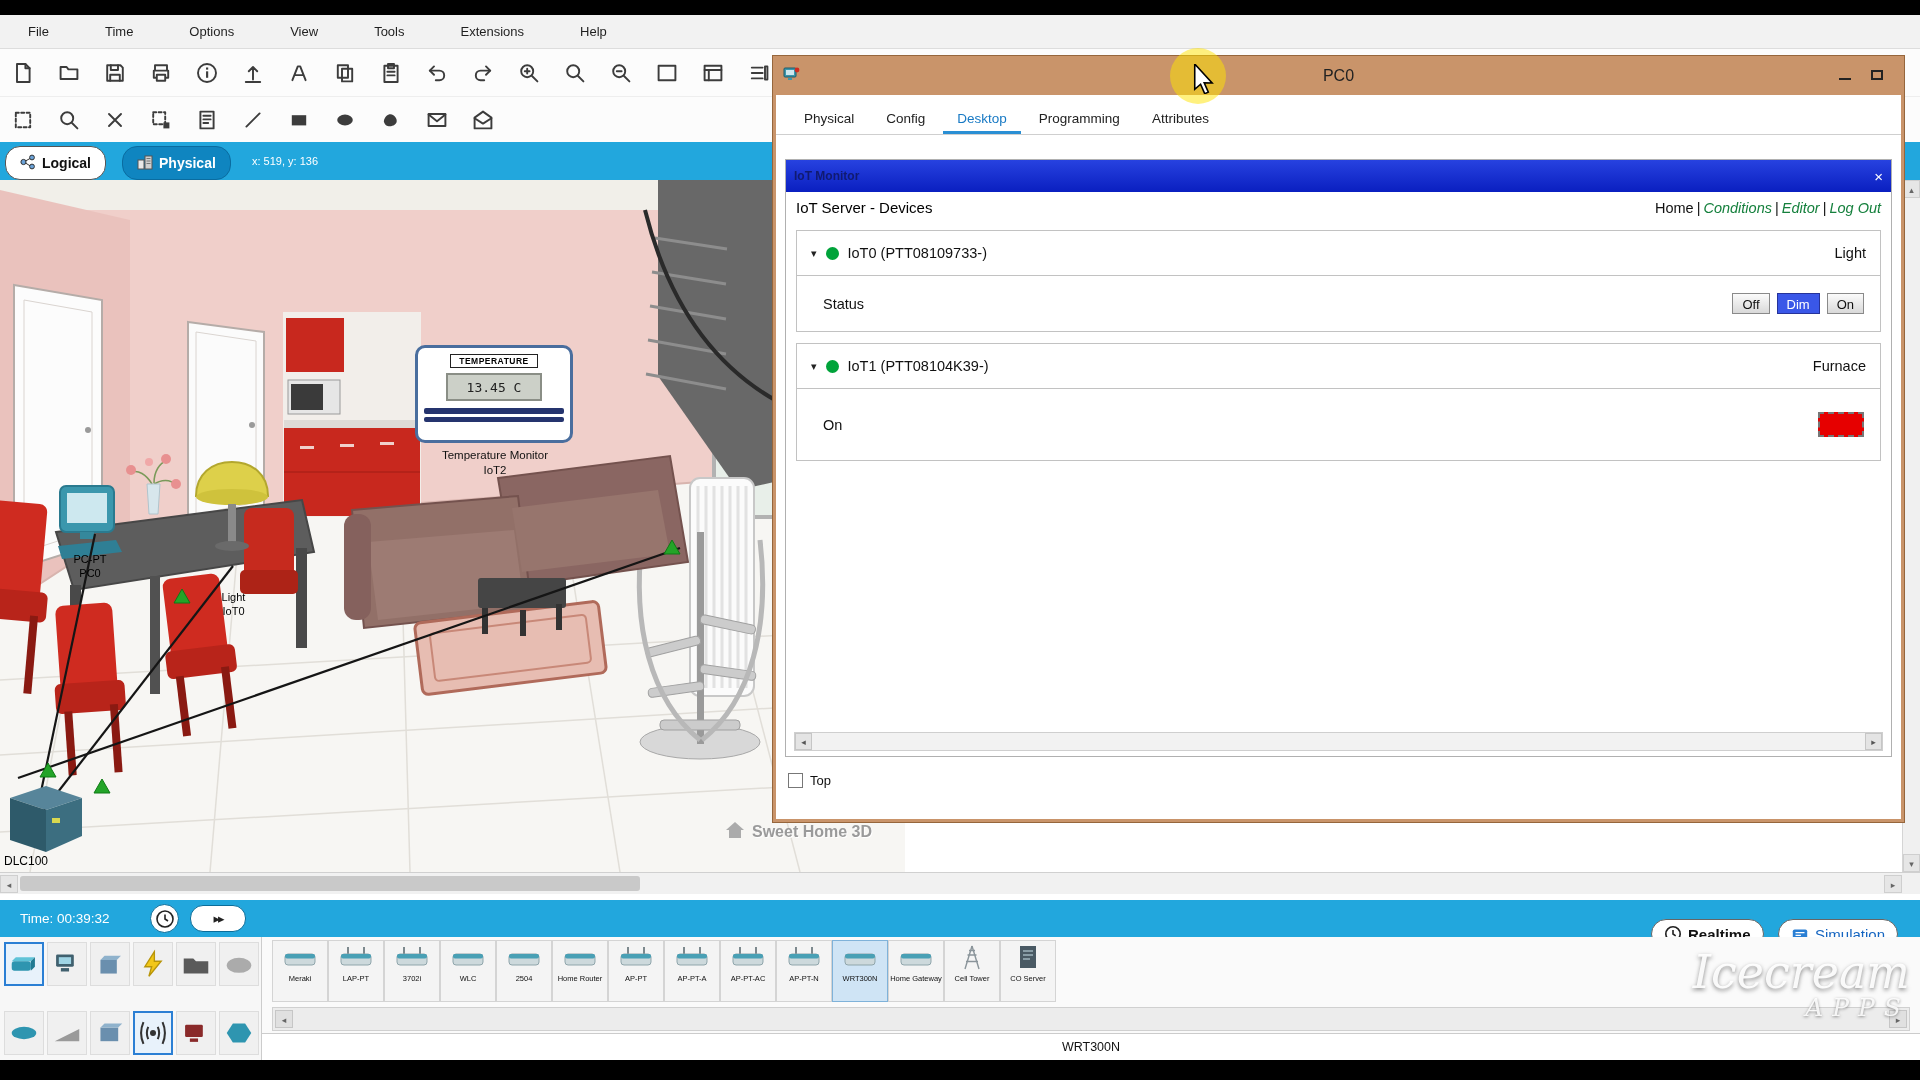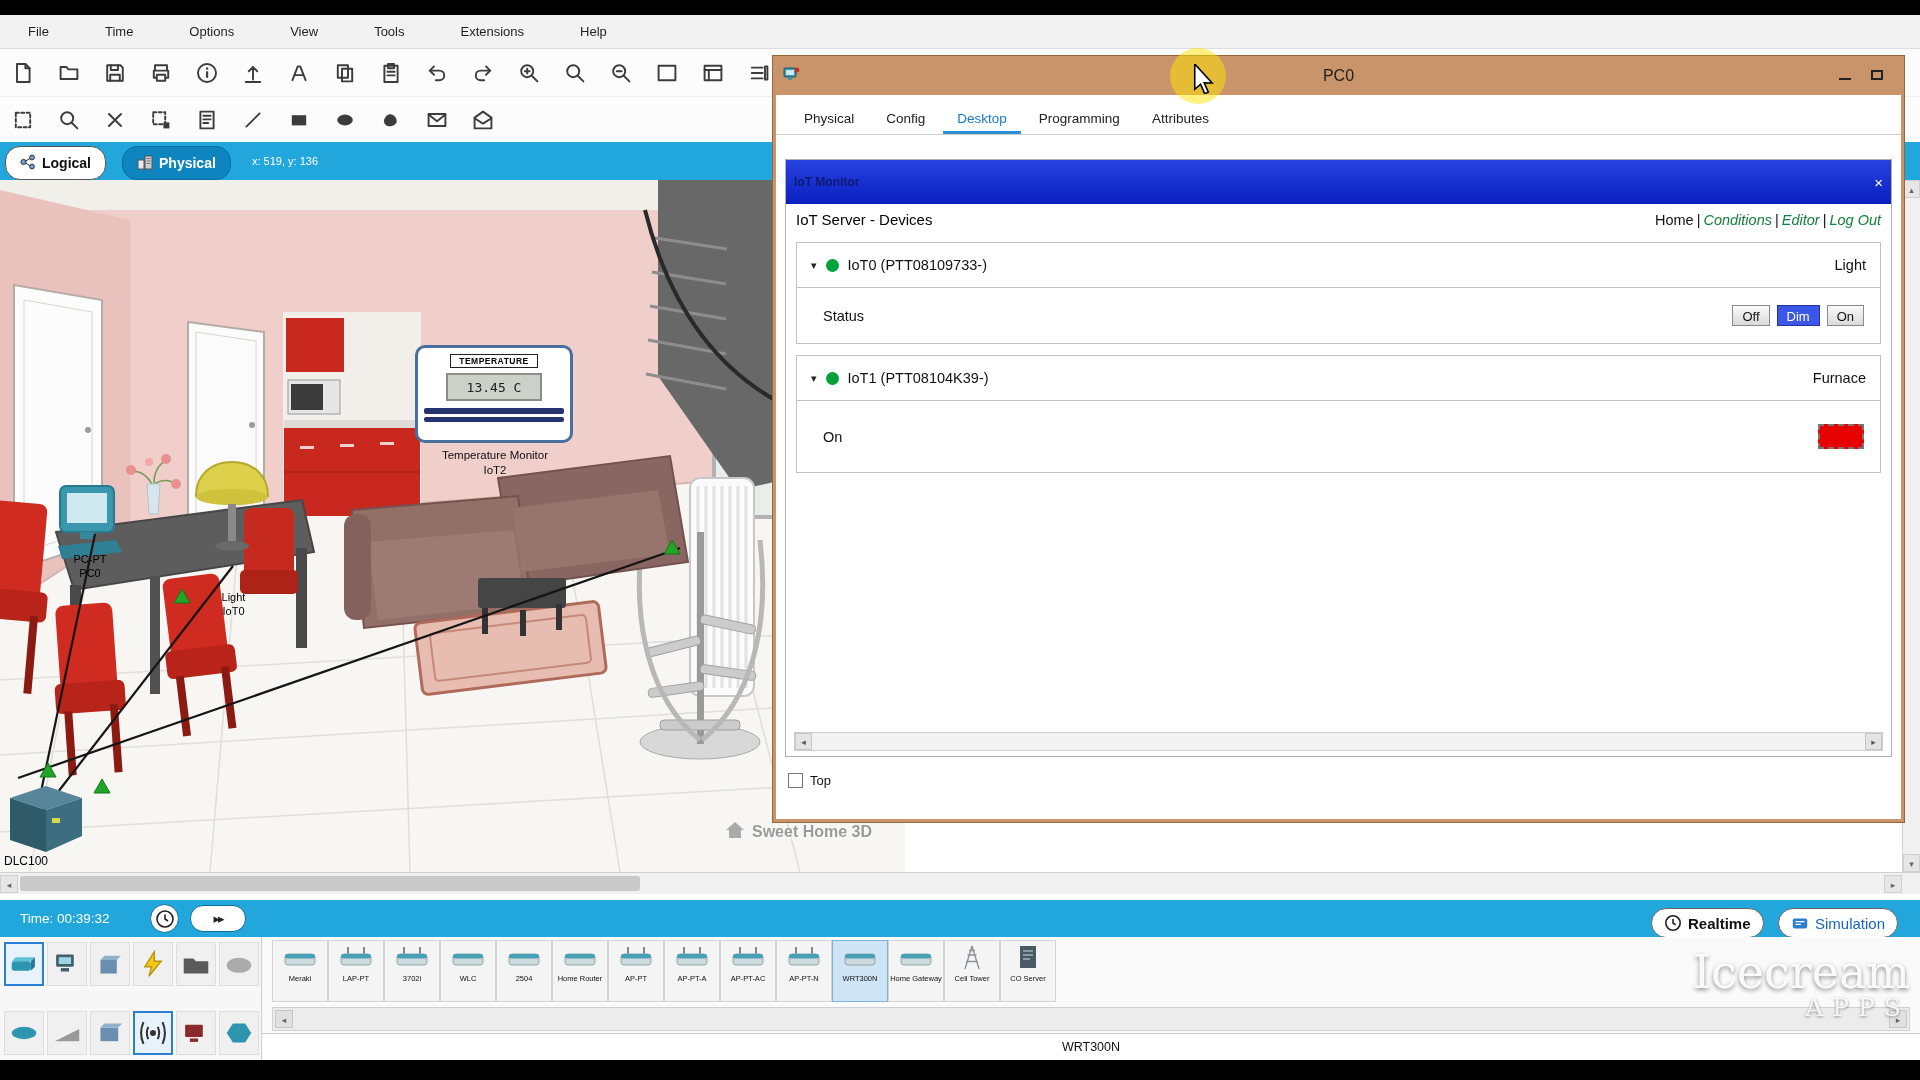--- a/index.html
+++ b/index.html
@@ -40,21 +40,21 @@
   .vs-arrow { position:absolute; left:0; width:17px; height:18px; text-align:center; font-size:9px; line-height:18px; color:#666; background:#e6e6e6; border:1px solid #cfcfcf; }
   #hscroll { position:absolute; left:0; top:857px; width:1920px; height:22px; background:#f1f1f1; border-top:1px solid #d0d0d0; }
   .hs-arrow { position:absolute; top:2px; width:18px; height:18px; text-align:center; font-size:9px; line-height:18px; color:#666; background:#e6e6e6; border:1px solid #cfcfcf; }
   #hthumb { position:absolute; left:20px; top:3px; width:620px; height:15px; background:#c9c9c9; border-radius:3px; }
 
   
   #timebar { position:absolute; left:0; top:885px; width:1920px; height:37px; background:#22a7dd; }
   #timetext { position:absolute; left:20px; top:0; line-height:37px; color:#fff; font-size:13.5px; }
   #clockbtn { position:absolute; left:150px; top:4px; width:29px; height:29px; border-radius:50%; background:#fff; border:1px solid #0b6d99; display:flex; align-items:center; justify-content:center; }
   #ffbtn { position:absolute; left:190px; top:5px; width:56px; height:27px; border-radius:13px; background:#fff; border:1px solid #0b6d99; display:flex; align-items:center; justify-content:center; font-size:13px; color:#222; letter-spacing:-2px; }
-  .rspill { position:absolute; top:8px; height:30px; border-radius:15px; background:#fff; border:1px solid #666; display:flex; align-items:center; gap:6px; padding:0 12px; }
+  .rspill { position:absolute; top:19px; height:30px; border-radius:15px; background:#fff; border:1px solid #666; display:flex; align-items:center; gap:6px; padding:0 12px; }
   #realtimepill { left:1651px; }
   #simulationpill { left:1778px; }
   #realtimepill span { font-size:15px; font-weight:bold; color:#111; }
   #simulationpill span { font-size:15px; color:#1565c0; }
 
   
   #palettebar { position:absolute; left:0; top:922px; width:1920px; height:123px; background:#e9e9e9; }
   #catbox { position:absolute; left:0; top:0; width:262px; height:123px; background:#f7f7f7; border-right:1px solid #ccc; }
   .catrow { position:absolute; left:4px; display:flex; gap:3px; }
   #catrow1 { top:5px; }
@@ -64,40 +64,40 @@
   #devstrip { position:absolute; left:262px; top:0; width:1658px; height:123px; background:#fafafa; }
   #devrow { position:absolute; left:10px; top:3px; height:64px; display:flex; }
   .dev { width:56px; height:62px; border:1px solid #d4d4d4; background:#f4f4f4; margin-right:0; text-align:center; padding-top:3px; }
   .dev.selected { background:#cfe4f5; border-color:#7fb2d9; }
   .devlabel { font-size:7.5px; line-height:8.5px; color:#111; margin-top:1px; }
   #devscroll { position:absolute; left:10px; top:70px; width:1638px; height:24px; background:#ececec; border:1px solid #d0d0d0; }
   .ds-arrow { position:absolute; top:2px; width:18px; height:18px; text-align:center; font-size:9px; line-height:18px; color:#666; background:#e0e0e0; border:1px solid #c6c6c6; }
   #statusbar { position:absolute; left:0; top:96px; width:1658px; height:27px; background:#fff; border-top:1px solid #ccc; text-align:center; font-size:12.5px; line-height:26px; color:#111; }
 
   
-  #icecream { position:absolute; left:1490px; top:930px; width:420px; text-align:right; z-index:6; pointer-events:none; font-family:"DejaVu Serif",serif; }
+  #icecream { position:absolute; left:1490px; top:930px; width:420px; text-align:right; z-index:6; pointer-events:none; font-family:"DejaVu Serif",serif; font-style:italic; }
   #icecream .l1 { font-size:46px; color:rgba(255,255,255,.92); text-shadow:0 2px 4px rgba(110,110,110,.8); }
   #icecream .l2 { font-size:25px; letter-spacing:9px; color:rgba(255,255,255,.88); text-shadow:0 1px 3px rgba(110,110,110,.8); margin-top:-6px; }
 
   
   #pcwin { position:absolute; left:772px; top:55px; width:1133px; height:768px; background:#c9946a; border:1px solid #96663c; padding:0 3px 3px; z-index:50; }
   .titlebar { position:relative; height:39px; display:flex; align-items:center; }
   .winicon { margin-left:6px; }
   .wintitle { position:absolute; left:0; right:0; text-align:center; font-size:16px; color:#222; }
   .winbtn { position:absolute; top:9px; width:24px; height:20px; display:flex; align-items:center; justify-content:center; }
   .minb { right:44px; } .maxb { right:12px; }
   .minglyph { width:12px; height:0; border-bottom:2px solid #222; margin-top:8px; }
   .maxglyph { width:12px; height:10px; border:2px solid #222; }
   .wincontent { position:relative; height:724px; background:#fff; }
   .tabsrow { height:40px; border-bottom:1px solid #cfcfcf; display:flex; align-items:flex-end; padding-left:14px; gap:4px; }
   .tab { padding:9px 14px 8px; font-size:13.5px; color:#222; }
   .tab.active { color:#1779c4; border-bottom:3px solid #2a8fd4; padding-bottom:5px; }
 
   .browser { position:absolute; left:9px; right:9px; top:64px; height:598px; border:1px solid #b0b0b0; background:#fff; }
-  .bluebar { height:44px; background:linear-gradient(#2742e0,#0a1fc0); display:flex; align-items:center; padding:0 8px; }
+  .bluebar { height:32px; background:linear-gradient(#2742e0,#0a1fc0); display:flex; align-items:center; padding:0 8px; }
   .bb-text { color:#101a70; font-size:12px; font-weight:bold; }
   .bb-close { margin-left:auto; color:#fff; font-size:15px; line-height:15px; }
   .serverrow { display:flex; align-items:center; padding:7px 10px 3px; }
   .srv-heading { font-size:15px; color:#000; }
   .srv-nav { margin-left:auto; font-size:14.5px; }
   .navhome { color:#111; }
   .navlink { color:#15803d;font-style:italic; }
   .navsep { color:#111; margin:0 3px; }
   .panel { margin:11px 10px 0; border:1px solid #c2c2c2; }
   .phead { height:44px; display:flex; align-items:center; padding:0 14px; gap:9px; }

